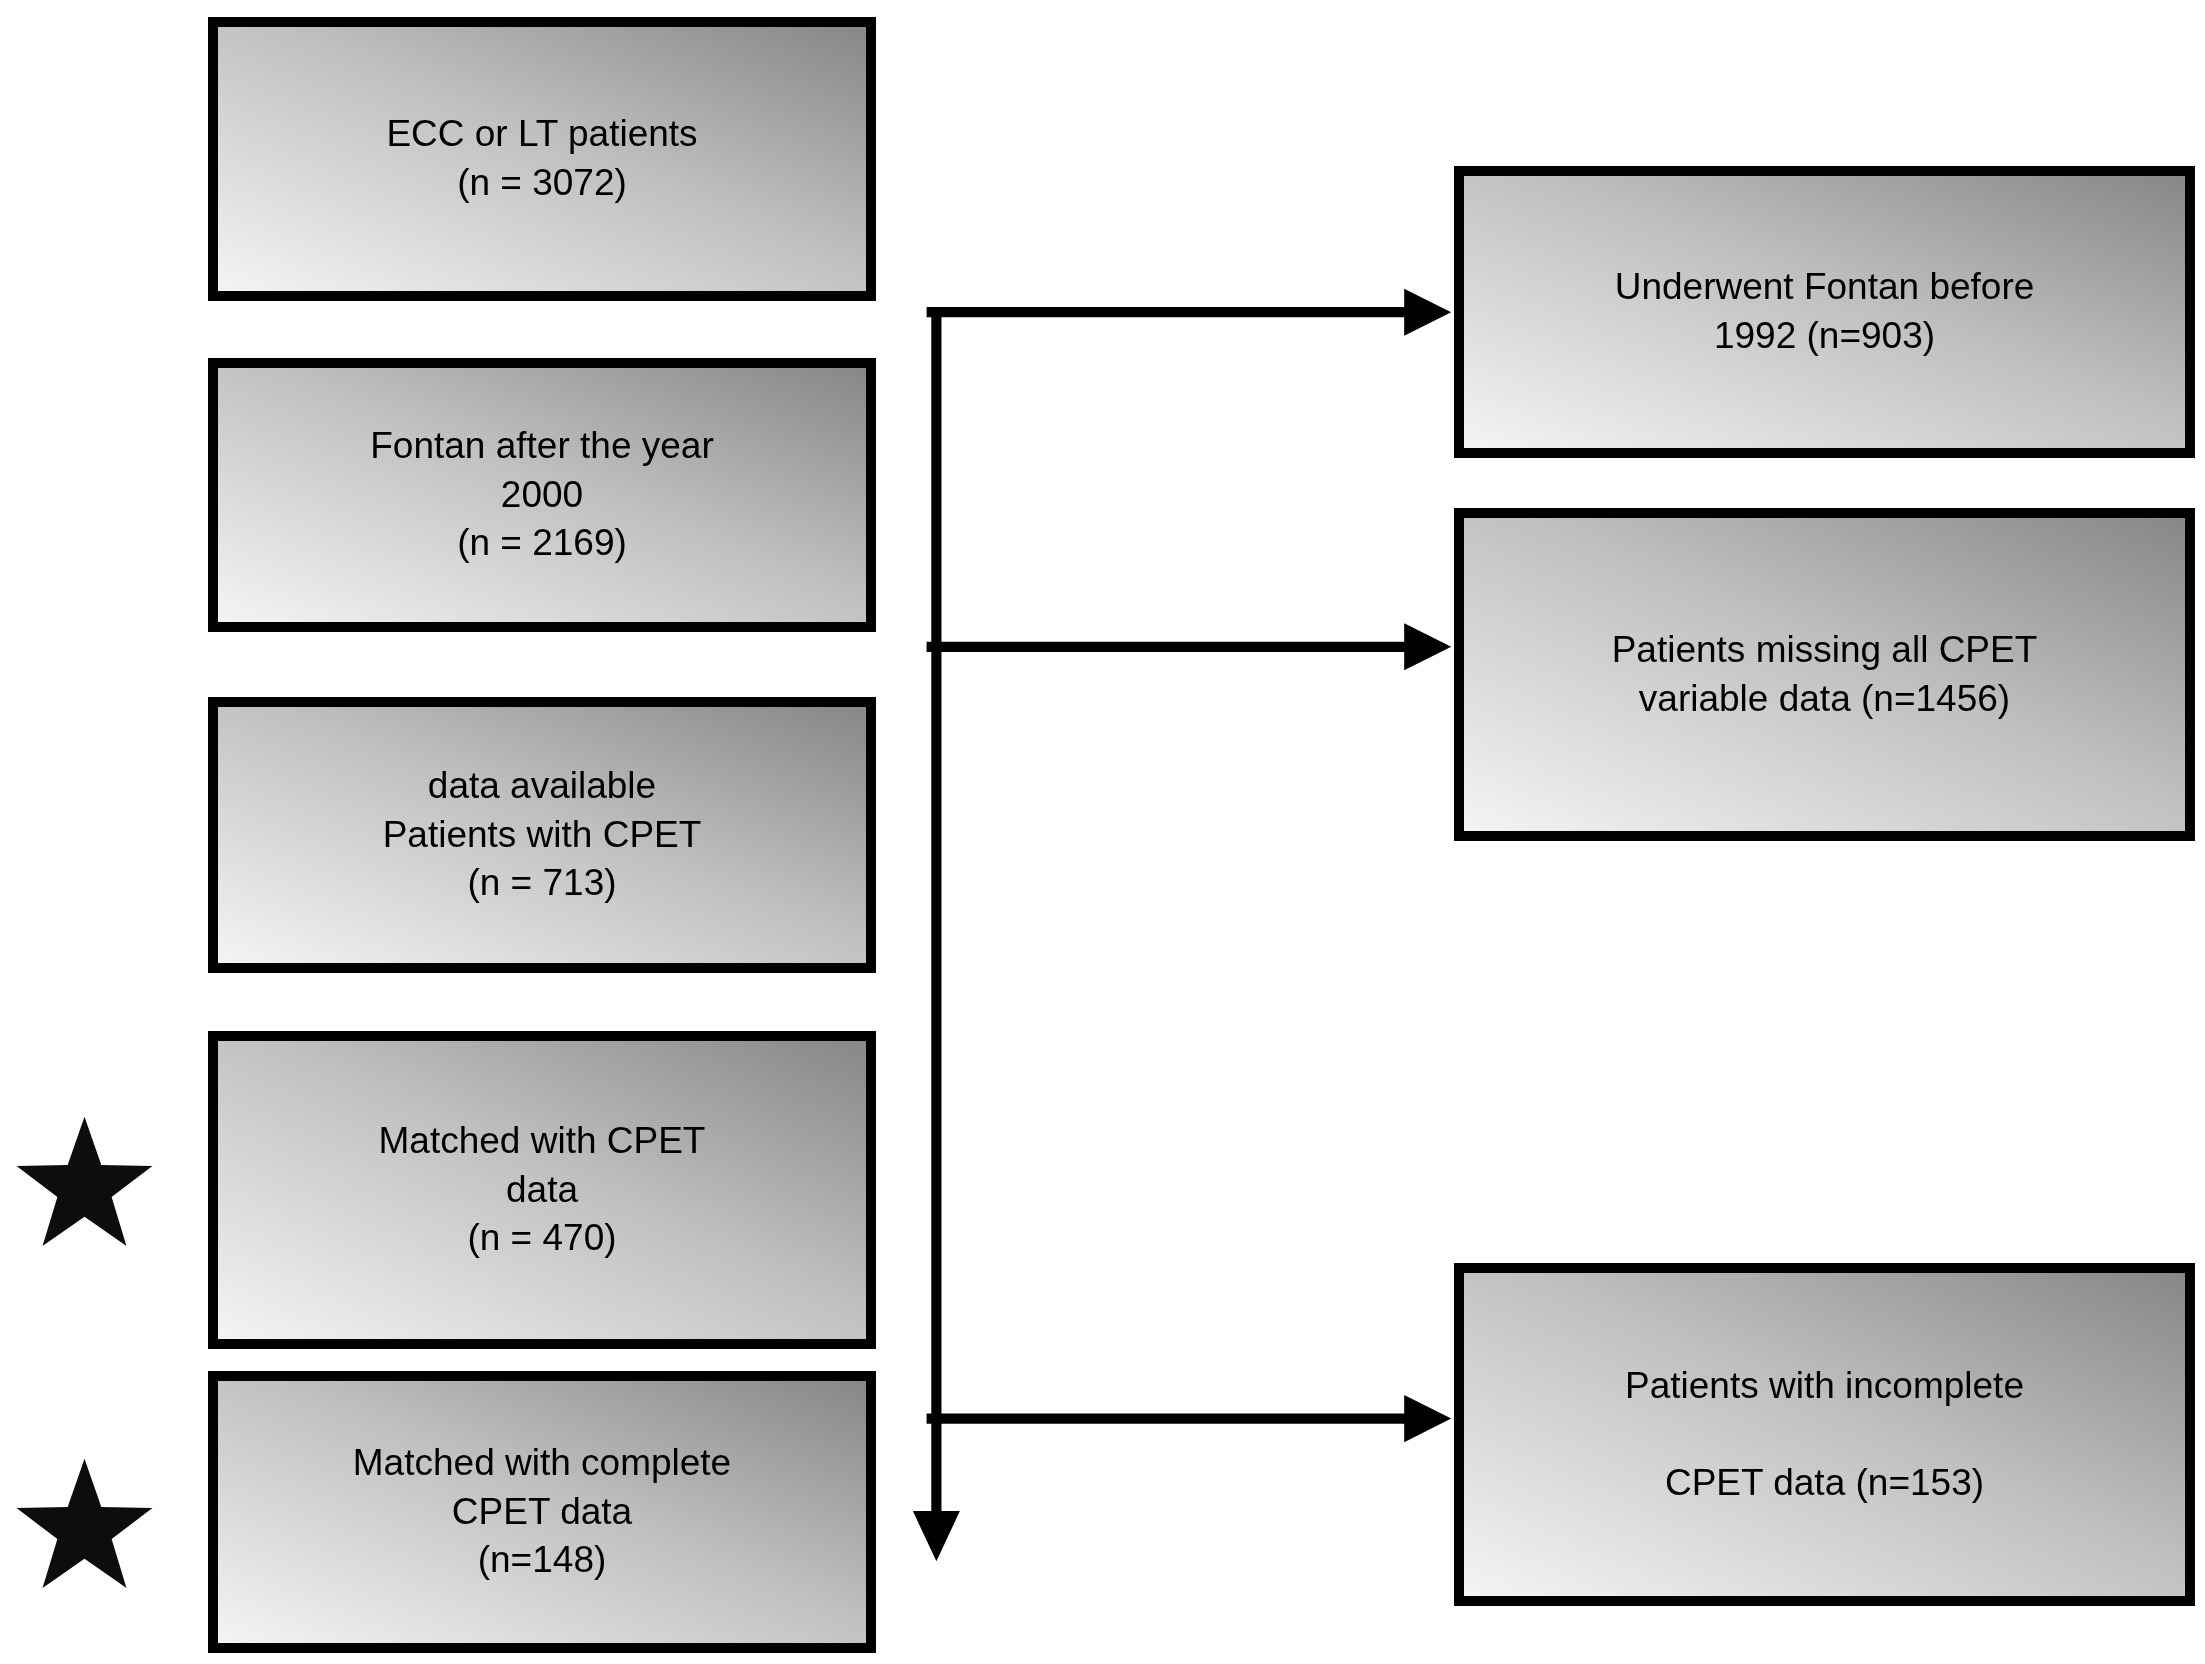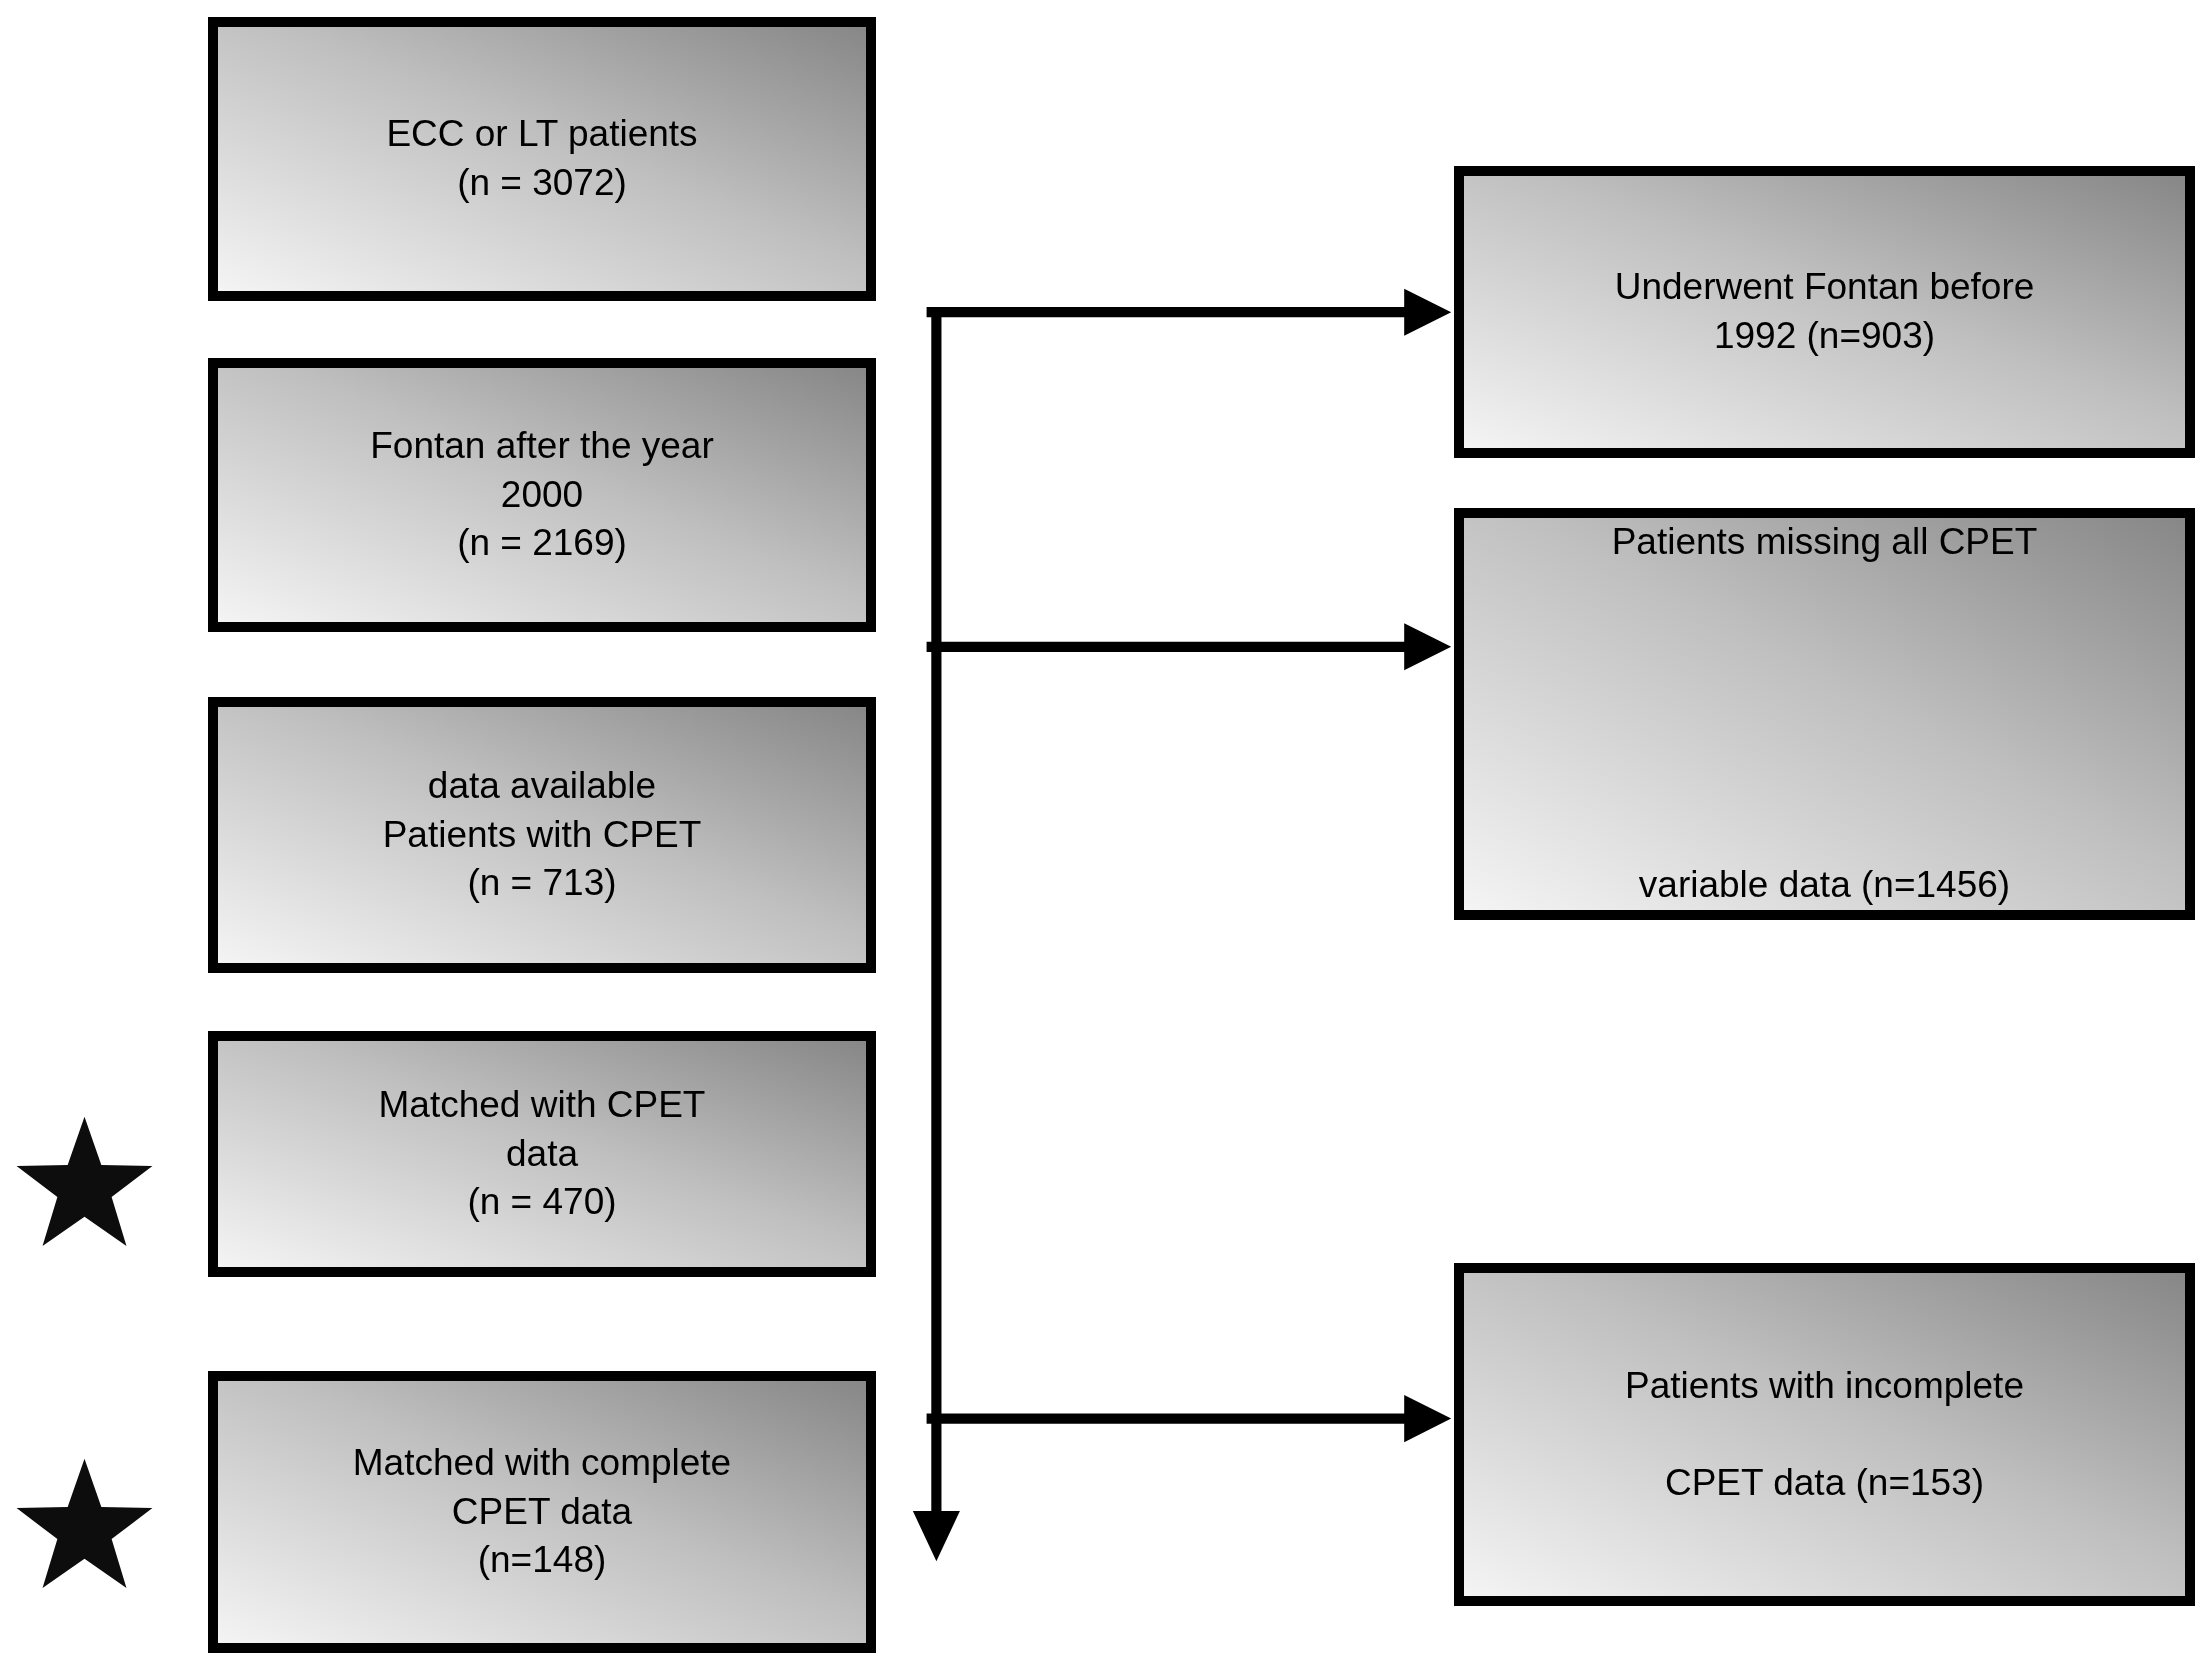--- a/index.html
+++ b/index.html
@@ -59,21 +59,21 @@
     <div class="tline">2000</div>
     <div class="tline">(n = 2169)</div>
   </div>
 
   <div class="box lbox" style="top:697px;height:276px;">
     <div class="tline">data available</div>
     <div class="tline">Patients with CPET</div>
     <div class="tline">(n = 713)</div>
   </div>
 
-  <div class="box lbox" style="top:1031px;height:246px;">
+  <div class="box lbox" style="top:1031px;height:318px;">
     <div class="tline">Matched with CPET</div>
     <div class="tline">data</div>
     <div class="tline">(n = 470)</div>
   </div>
 
   <div class="box lbox" style="top:1371px;height:282px;">
     <div class="tline">Matched with complete</div>
     <div class="tline">CPET data</div>
     <div class="tline">(n=148)</div>
   </div>
@@ -83,21 +83,21 @@
   </svg>
   <svg class="star" style="left:11.8px;top:1456px;" viewBox="0 0 100 110">
     <polygon points="50,2 61.8,35.8 97.6,36.5 69,58.2 79.4,92.5 50,72 20.6,92.5 31,58.2 2.4,36.5 38.2,35.8"></polygon>
   </svg>
 
   <div class="box rbox" style="top:166px;height:292px;text-align:center;">
     <div class="tline">Underwent Fontan before</div>
     <div class="tline">1992 (n=903)</div>
   </div>
 
-  <div class="box rbox" style="top:508px;height:412px;justify-content:space-between;">
+  <div class="box rbox" style="top:508px;height:333px;">
     <div class="tline">Patients missing all CPET</div>
     <div class="tline">variable data (n=1456)</div>
   </div>
 
   <div class="box rbox" style="top:1263px;height:343px;gap:48px;">
     <div class="tline">Patients with incomplete</div>
     <div class="tline">CPET data (n=153)</div>
   </div>
 
 </div>

